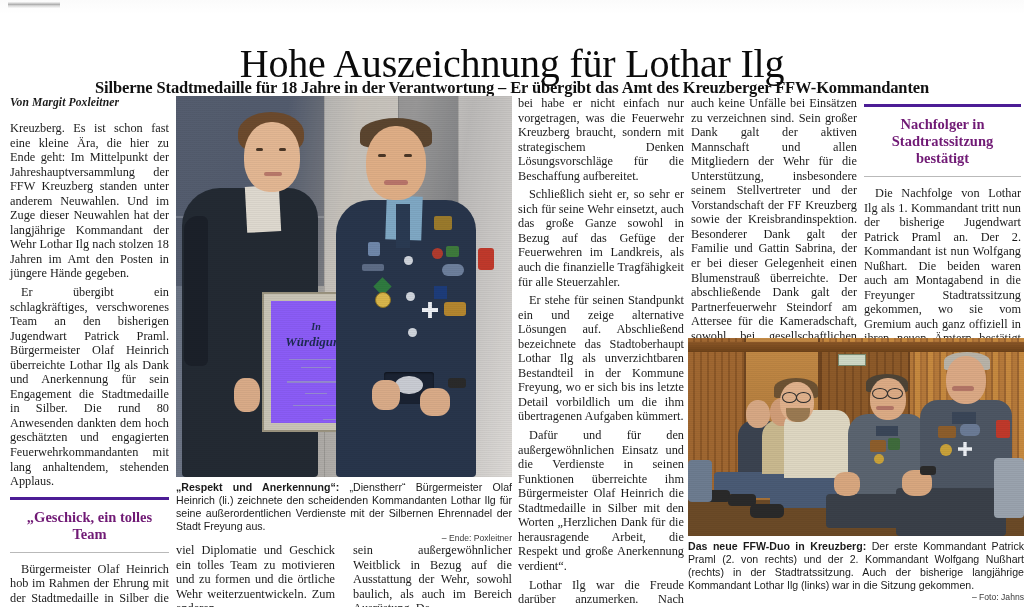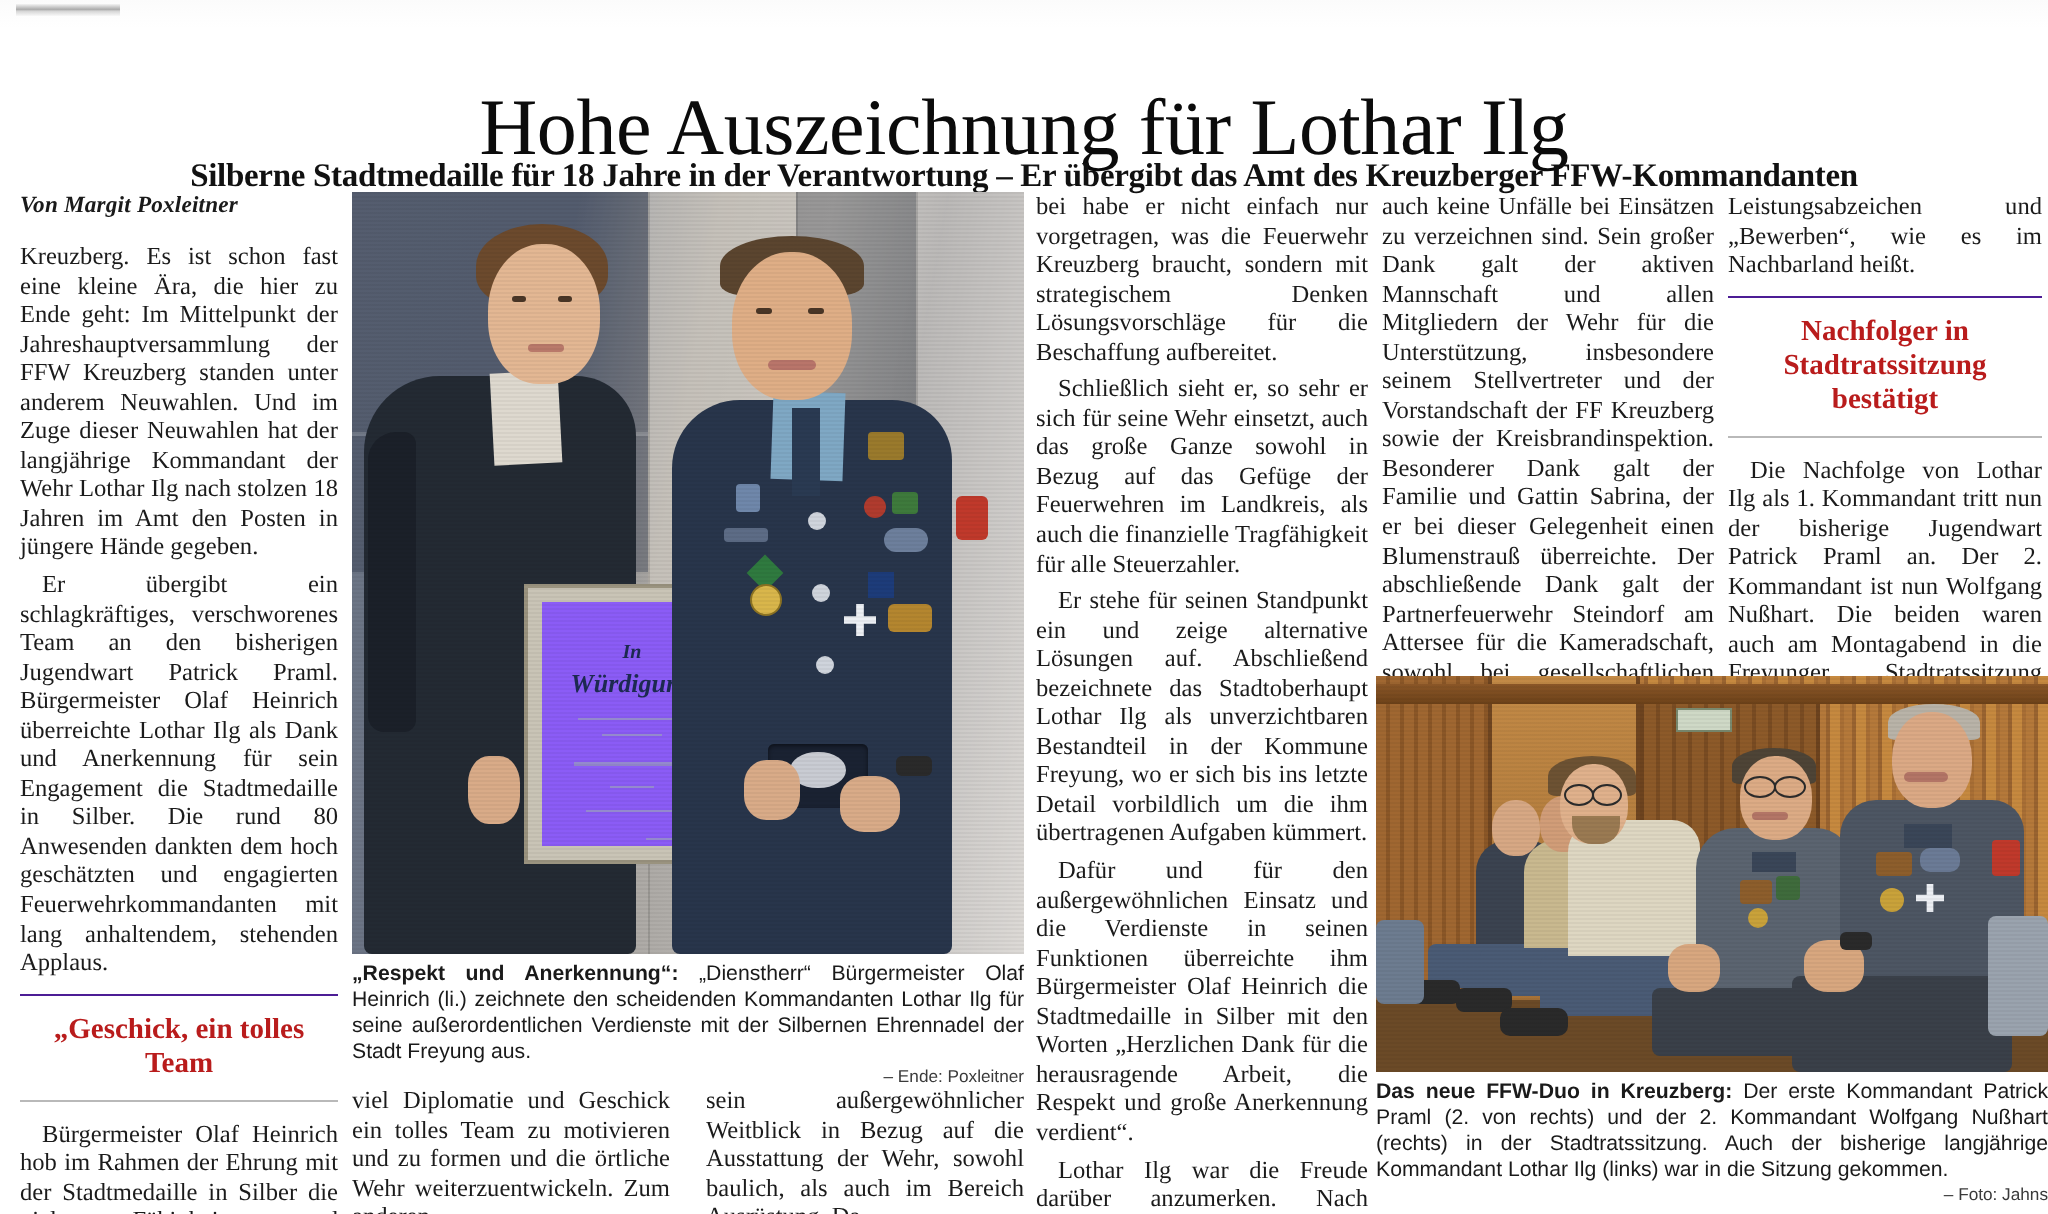--- a/index.html
+++ b/index.html
@@ -56,23 +56,23 @@
     color:#1b1b1b;
     text-indent:11px;
   }
   p.body.nofirst{text-indent:0;}
   p.body + p.body{margin-top:4px;}
   .dateline{font-weight:400;}
 
   
   .crosshead{
     margin:8px 0 9px 0;text-align:center;
-    border-top:1px solid #4c1d95;border-bottom:1px solid #b9b9b9;
+    border-top:3px solid #4c1d95;border-bottom:1px solid #b9b9b9;
     padding:9px 4px 9px 4px;
-    font-size:14.5px;line-height:17px;font-weight:700;color:#b91c1c;
+    font-size:14.5px;line-height:17px;font-weight:700;color:#701a75;
   }
   .crosshead .ln{display:block;}
 
   
   .photo{position:absolute;overflow:hidden;background:#ululu;}
   #photo-main{left:176px;top:96px;width:336px;height:381px;}
   #photo-second{left:688px;top:338px;width:336px;height:198px;}
 
   .cap{
     position:absolute;
@@ -249,21 +249,20 @@
     <p class="body">Er stehe für seinen Standpunkt ein und zeige alternative Lösungen auf. Abschließend bezeichnete das Stadtoberhaupt Lothar Ilg als unverzichtbaren Bestandteil in der Kommune Freyung, wo er sich bis ins letzte Detail vorbildlich um die ihm übertragenen Aufgaben kümmert.</p>
     <p class="body">Dafür und für den außergewöhnlichen Einsatz und die Verdienste in seinen Funktionen überreichte ihm Bürgermeister Olaf Heinrich die Stadtmedaille in Silber mit den Worten „Herzlichen Dank für die herausragende Arbeit, die Respekt und große Anerkennung verdient“.</p>
     <p class="body">Lothar Ilg war die Freude darüber anzumerken. Nach seinem letzten Tätigkeitsbericht als Kommandant der FFW Kreuzberg betonte er sichtlich bewegt „der größte Erfolg ist, dass keinem Kameraden etwas passiert ist“ und</p>
   </div>
 
   <div class="col c4">
     <p class="body nofirst">auch keine Unfälle bei Einsätzen zu verzeichnen sind. Sein großer Dank galt der aktiven Mannschaft und allen Mitgliedern der Wehr für die Unterstützung, insbesondere seinem Stellvertreter und der Vorstandschaft der FF Kreuzberg sowie der Kreisbrandinspektion. Besonderer Dank galt der Familie und Gattin Sabrina, der er bei dieser Gelegenheit einen Blumenstrauß überreichte. Der abschließende Dank galt der Partnerfeuerwehr Steindorf am Attersee für die Kameradschaft, sowohl bei gesellschaftlichen Anlässen, als auch beim gemeinsamen Ablegen von</p>
   </div>
 
   <div class="col c5">
-    <p class="body nofirst">Leistungsabzeichen und „Bewerben“, wie es im Nachbarland heißt.</p>
     <div class="crosshead">
       <span class="ln">Nachfolger in</span>
       <span class="ln">Stadtratssitzung bestätigt</span>
     </div>
     <p class="body">Die Nachfolge von Lothar Ilg als 1. Kommandant tritt nun der bisherige Jugendwart Patrick Praml an. Der 2. Kommandant ist nun Wolfgang Nußhart. Die beiden waren auch am Montagabend in die Freyunger Stadtratssitzung gekommen, wo sie vom Gremium auch ganz offiziell in ihren neuen Ämtern bestätigt wurden.</p>
   </div>
 
   <div class="photo" id="photo-second">
     <div class="woodwall"></div>
     <div class="woodwall2" style="left:0;top:0;width:58px;height:198px;background:repeating-linear-gradient(90deg,#a06731 0 5px,#8b5727 5px 7px);"></div>

